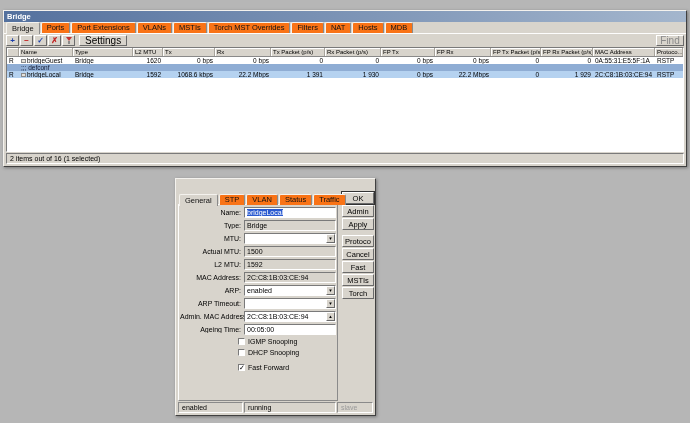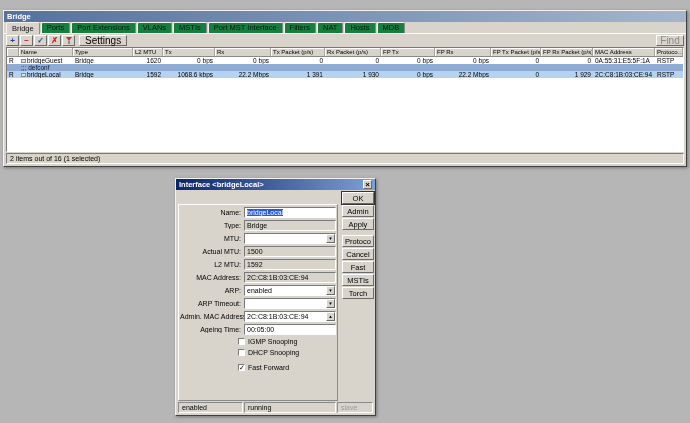--- a/index.html
+++ b/index.html
@@ -39,21 +39,21 @@
   }
   .sunken {
     border:1px solid;
     border-color:#7a7a7a #ffffff #ffffff #7a7a7a;
   }
   
   .tabbar { display:flex; align-items:flex-end; height:12px; padding:1px 2px 0 2px; border-bottom:1px solid #fdfdfd; }
   .tab {
     height:11px; line-height:10px; padding:0 5px;
     font-size:7.5px; color:#111;
-    background:#15803d;
+    background:#f97316;
     border:1px solid #8a8a8a; border-bottom:none;
     border-top-color:#f4f2ee; border-left-color:#f4f2ee;
     border-radius:2px 2px 0 0;
     margin-right:1px; white-space:nowrap;
   }
   .tab.active { background:#d8d4cc; height:12px; margin-bottom:-1px; line-height:12px; position:relative; z-index:2; }
   
   .toolbar { display:flex; align-items:center; gap:1px; padding:1px 2px; height:13px; position:relative; }
   .tbtn { width:13px; height:11px; display:flex; align-items:center; justify-content:center; font-size:8px; font-weight:bold; line-height:9px; }
   .pushbtn { height:11px; padding:0 5px; font-size:10px; line-height:9px; display:flex; align-items:center; }
@@ -144,21 +144,21 @@
   <div class="titlebar tb-main">
     <span>Bridge</span>
   </div>
 
   <div class="tabbar">
     <div class="tab active">Bridge</div>
     <div class="tab">Ports</div>
     <div class="tab">Port Extensions</div>
     <div class="tab">VLANs</div>
     <div class="tab">MSTIs</div>
-    <div class="tab">Port MST Interface</div>
+    <div class="tab">Torch MST Overrides</div>
     <div class="tab">Filters</div>
     <div class="tab">NAT</div>
     <div class="tab">Hosts</div>
     <div class="tab">MDB</div>
   </div>
 
   <div class="toolbar">
     <div class="tbtn btn3d">
       <span class="ic-blue">+</span>
     </div>
@@ -244,27 +244,28 @@
       <div class="cell">RSTP</div>
     </div>
   </div>
 
   <div class="statusbar sunken">
     <span>2 items out of 16 (1 selected)</span>
   </div>
 </div>
 
 <div class="win" style="left:175px; top:178px; width:201px; height:238px;">
-  <div class="titlebar tb-dlg">
-    <span>Interface &lt;bridgeLocal&gt;</span>
-    <span class="closebtn btn3d">
-        <span>×</span>
-      </span>
-  </div>
-
+
+  <div class="dtabbar">
+    <div class="tab active">General</div>
+    <div class="tab">STP</div>
+    <div class="tab">VLAN</div>
+    <div class="tab">Status</div>
+    <div class="tab">Traffic</div>
+  </div>
 
   <div class="tabframe"></div>
 
   <div class="frow" style="top:28px;">
     <div class="flabel">Name:</div>
     <div class="fld"><span class="sel">bridgeLocal</span></div>
   </div>
   <div class="frow" style="top:41px;">
     <div class="flabel">Type:</div>
     <div class="fld ro"><span>Bridge</span></div>

